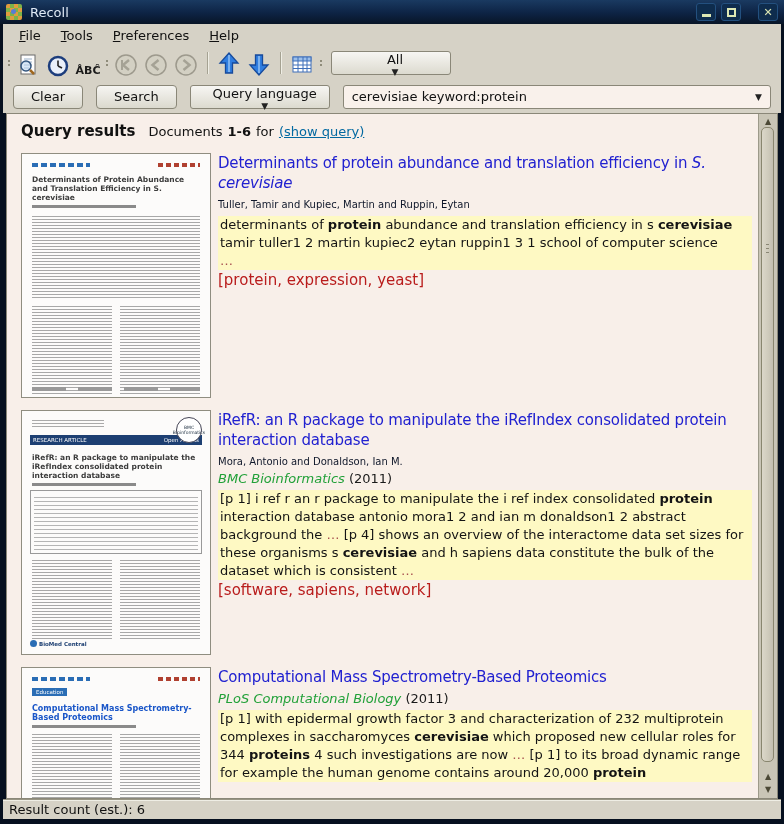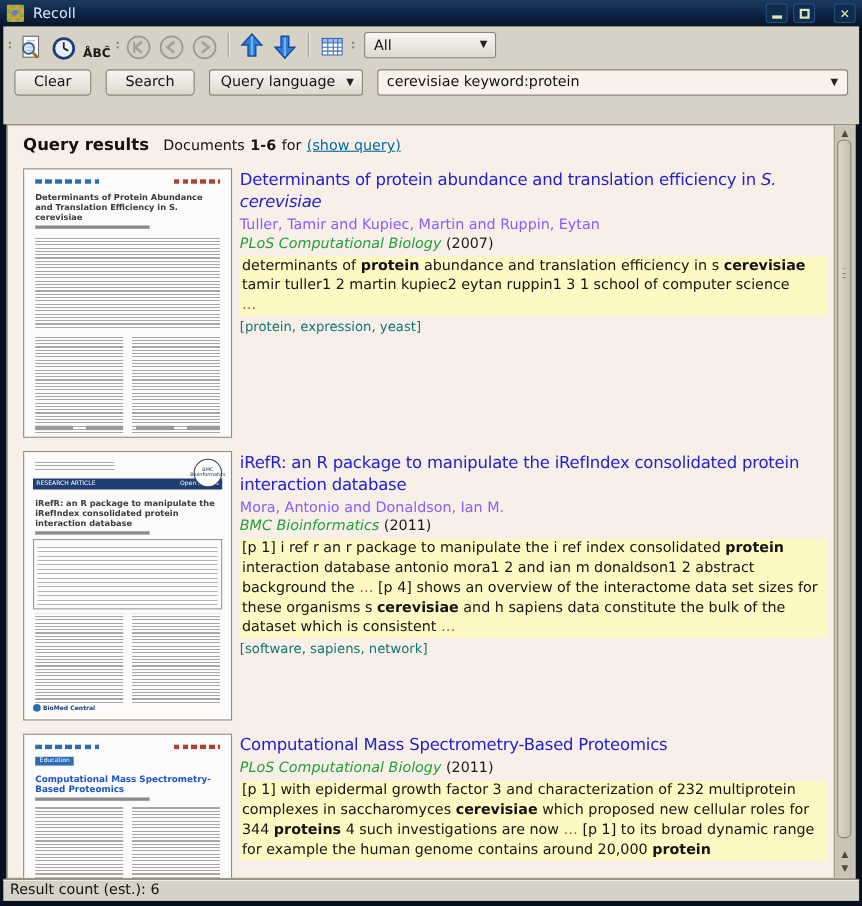--- a/index.html
+++ b/index.html
@@ -35,21 +35,21 @@
   .menu-item { padding:2px 10px; cursor:default; }
   .toolbar { height:34px; display:flex; align-items:center; padding-left:3px; gap:2px; }
   .tb-handle { width:6px; height:18px; position:relative; }
   .tb-handle::before { content:''; position:absolute; left:2px; top:6px; width:2px; height:2px;
     background:#8f8c7a; box-shadow:0 4px 0 #8f8c7a; }
   .tb-btn { width:28px; height:28px; display:flex; align-items:flex-end; justify-content:center; border-radius:3px; }
   .tb-sep { width:1px; height:22px; background:#a5a292; margin:0 5px; box-shadow:1px 0 0 #efeee5; }
   .abc { font-size:11px; font-weight:bold; color:#1a1a1a; letter-spacing:0; }
   .combo { height:24px; border:1px solid #8a8778; border-radius:3px;
     background:linear-gradient(#f7f6f3,#dcdacf); display:flex; align-items:center;
-    font-size:13px; color:#111; }
+    font-size:13px; color:#111;flex-direction:column; }
   .combo .arrow { font-size:9px; color:#222; padding:0 7px; }
   .combo-all { width:120px; margin-left:5px; padding-left:8px; justify-content:space-between; }
 
   .searchrow { height:33px; display:flex; align-items:center; padding:0 10px; gap:13px; }
   .btn { height:24px; padding:0 17px; border:1px solid #8a8778; border-radius:4px;
     background:linear-gradient(#f6f5f2,#dbd9ce); font-size:13px; display:flex; align-items:center; color:#111; }
   .combo-mode { width:140px; padding-left:10px; justify-content:space-between; }
   .queryfield { flex:1; height:24px; border:1px solid #8a8778; border-radius:3px;
     background:#f9f1eb; display:flex; align-items:center; padding:0 4px; }
   .queryfield input { flex:1; border:none; background:transparent; font-size:13px;
@@ -61,29 +61,29 @@
     background:#f8efe9; border:1px solid #8a8778; overflow:hidden; }
   .results-content { position:absolute; inset:0; right:19px; overflow:hidden; padding:6px 0 0 8px; }
   .results-header { font-size:13px; margin:2px 0 13px 6px; display:flex; align-items:baseline; gap:5px; color:#111;text-align:center; }
   .qr-title { font-size:15px; font-weight:bold; margin-right:8px; }
   .range { font-weight:bold; }
   .show-query { color:#0369a1; text-decoration:underline; cursor:pointer; }
 
   .result-entry { display:flex; gap:7px; margin:0 6px 12px 6px; }
   .entry-text { flex:1; min-width:0; }
   .entry-title { font-size:15px; line-height:20px; color:#2121d0; margin:0 0 3px; letter-spacing:-0.2px; cursor:pointer; }
-  .entry-authors { font-size:13px; line-height:17px; color:#8b5cf6; }
+  .entry-authors { font-size:10px; line-height:17px; color:#0f172a; }
   .entry-journal { font-size:13px; line-height:17px; }
   .journal-name { color:#21a038; font-style:italic; }
   .journal-year { color:#1a1a1a; }
   .entry-snippet { background:#fef9c3; font-size:13px; line-height:18px; color:#141414; margin:3px 0 2px; padding:0 2px; }
   .entry-snippet .b { font-weight:bold; }
   .entry-title .it { font-style:italic; }
   .sep { color:#a85050; }
-  .entry-keywords { color:#0f766e; font-size:12px; line-height:17px; }
+  .entry-keywords { color:#b91c1c; font-size:15px; line-height:17px; }
 
   
   .thumb { flex:0 0 190px; height:245px; background:#fcfbfa; border:1px solid #8f8d80;
     position:relative; overflow:hidden; cursor:pointer; }
   .th-head { margin:9px 10px 0; display:flex; justify-content:space-between; }
   .th-dash { height:4px; width:58px; background:repeating-linear-gradient(to right,#2a6db5 0 6px,transparent 6px 9px); }
   .th-dash-red { width:42px; background:repeating-linear-gradient(to right,#b04030 0 5px,transparent 5px 8px); }
   .th-logo { display:none; position:absolute; top:6px; right:8px; width:26px; height:26px;
     border:1px solid #445; border-radius:50%; font-size:4.5px; color:#234; align-items:center;
     justify-content:center; text-align:center; line-height:1.15; padding:1px; background:#fff; }
@@ -155,20 +155,26 @@
           <span class="g-max"></span>
         </div>
       <div class="win-btn close">
           <span class="g-close">✕</span>
         </div>
     </div>
   </div>
 
   <div class="chrome">
 
+    <div class="menubar">
+      <span class="menu-item accel"><u>F</u>ile</span>
+      <span class="menu-item accel"><u>T</u>ools</span>
+      <span class="menu-item accel"><u>P</u>references</span>
+      <span class="menu-item accel"><u>H</u>elp</span>
+    </div>
 
     <div class="toolbar">
       <span class="tb-handle"></span>
       <div class="tb-btn">
         <svg width="24" height="24">
           <rect x="5" y="2" width="14" height="19" fill="#fdfdfd" stroke="#6a6a6a"></rect>
           <path d="M8 6h8M8 9h8M8 12h8M8 15h5" stroke="#9ab0c8" stroke-width="1"></path>
           <circle cx="10" cy="13" r="5" fill="rgba(190,215,240,.55)" stroke="#33567e" stroke-width="1.5"></circle>
           <line x1="14" y1="17" x2="18" y2="21" stroke="#a06820" stroke-width="2.5"></line>
         </svg>
@@ -269,23 +275,20 @@
       <div class="th-cols">
         <div></div>
         <div></div>
       </div>
       <div class="th-footer"></div>
 
     </div>
     <div class="entry-text">
       <div class="entry-title"><span>Determinants of protein abundance and translation efficiency in </span><span class="it">S. cerevisiae</span></div>
       <div class="entry-authors">Tuller, Tamir and Kupiec, Martin and Ruppin, Eytan</div>
-      <div class="entry-journal">
-        <span class="journal-name">PLoS Computational Biology</span><span class="journal-year"> (2007)</span>
-      </div>
       <div class="entry-snippet"><span>determinants of </span><span class="b">protein</span><span> abundance and translation efficiency in s </span><span class="b">cerevisiae</span><span> tamir tuller1 2 martin kupiec2 eytan ruppin1 3 1 school of computer science</span><br><span class="sep"> …</span></div>
       <div class="entry-keywords">[protein, expression, yeast]</div>
     </div>
   </div>
 
   <div class="result-entry">
     <div class="thumb thumb-bmc">
       <div class="th-head">
         <span class="th-dash"></span>
         <span class="th-dash th-dash-red"></span>

